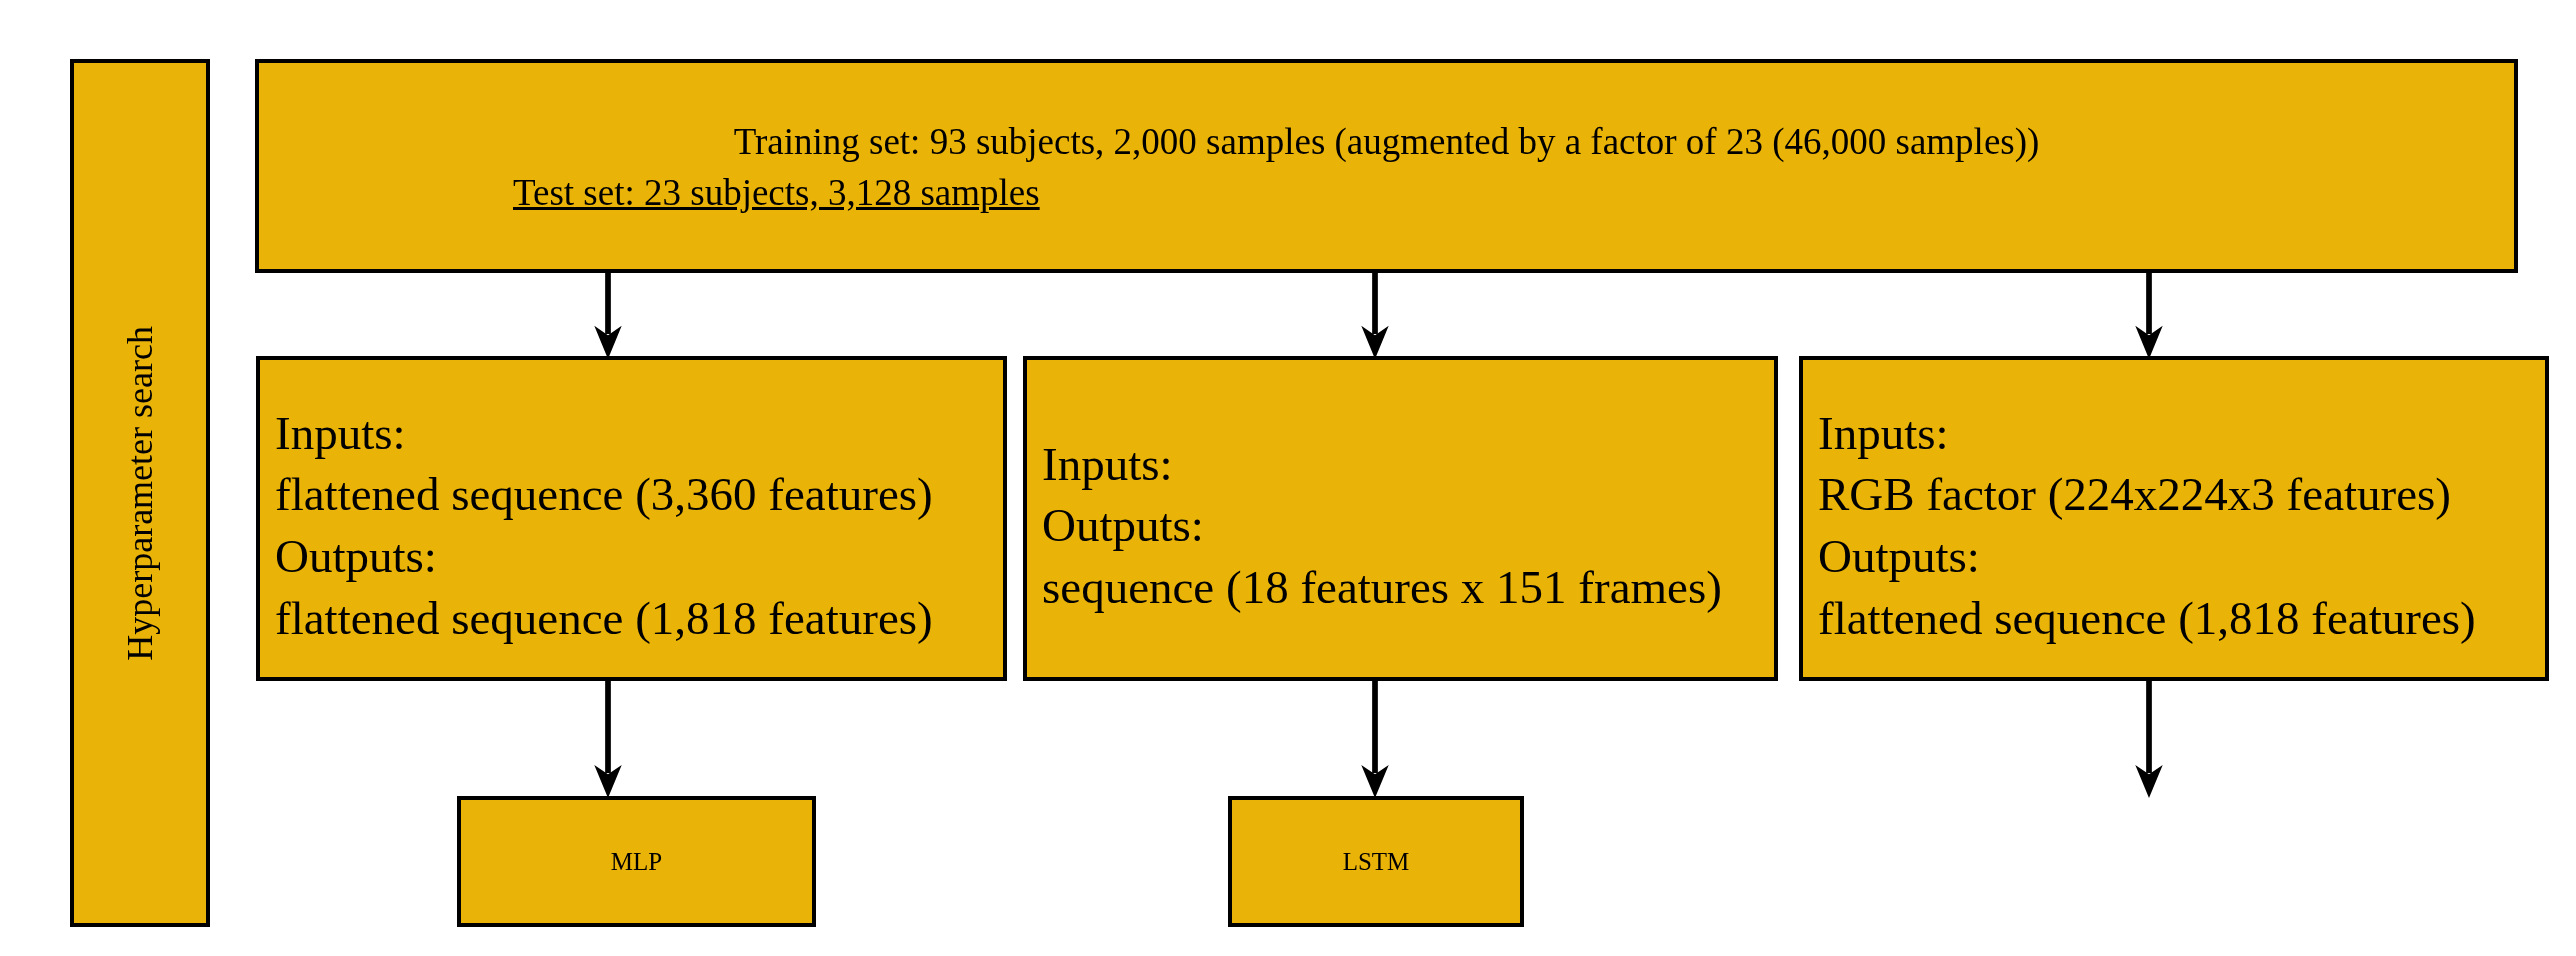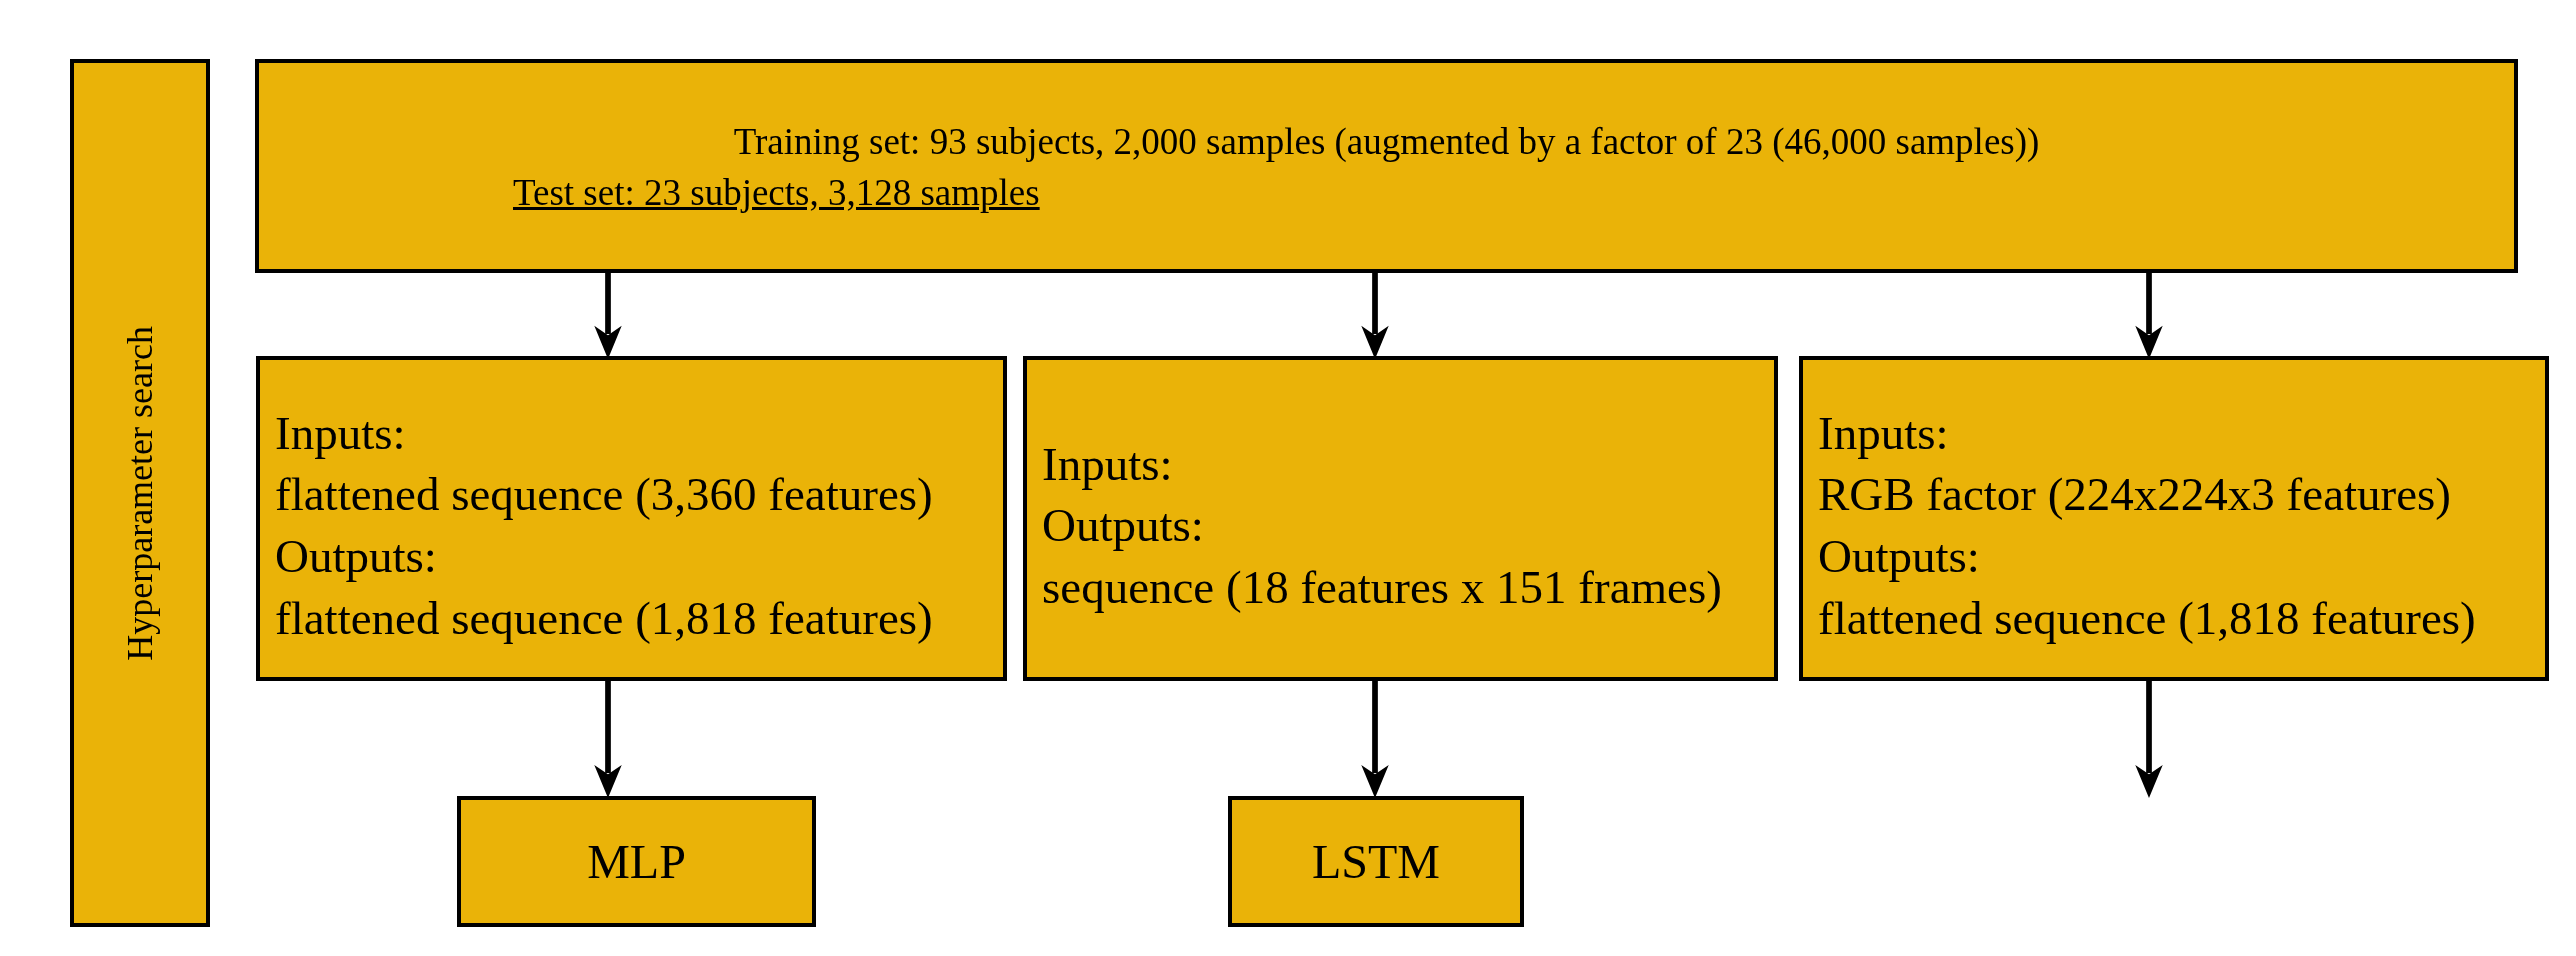--- a/index.html
+++ b/index.html
@@ -89,21 +89,21 @@
 
   
   .model-box {
     top: 796px;
     height: 131px;
     display: flex;
     align-items: center;
     justify-content: center;
   }
   .model-box .label {
-    font-size: 48px;
+    font-size: 25px;
     line-height: 1;
     white-space: nowrap;
   }
   #model-box-mlp  { left: 429px;  width: 359px; }
   #model-box-lstm { left: 1200px; width: 296px; }
   #model-box-cnn  { left: 1972px; width: 354px; }
 
   
   .arrow {
     position: absolute;

